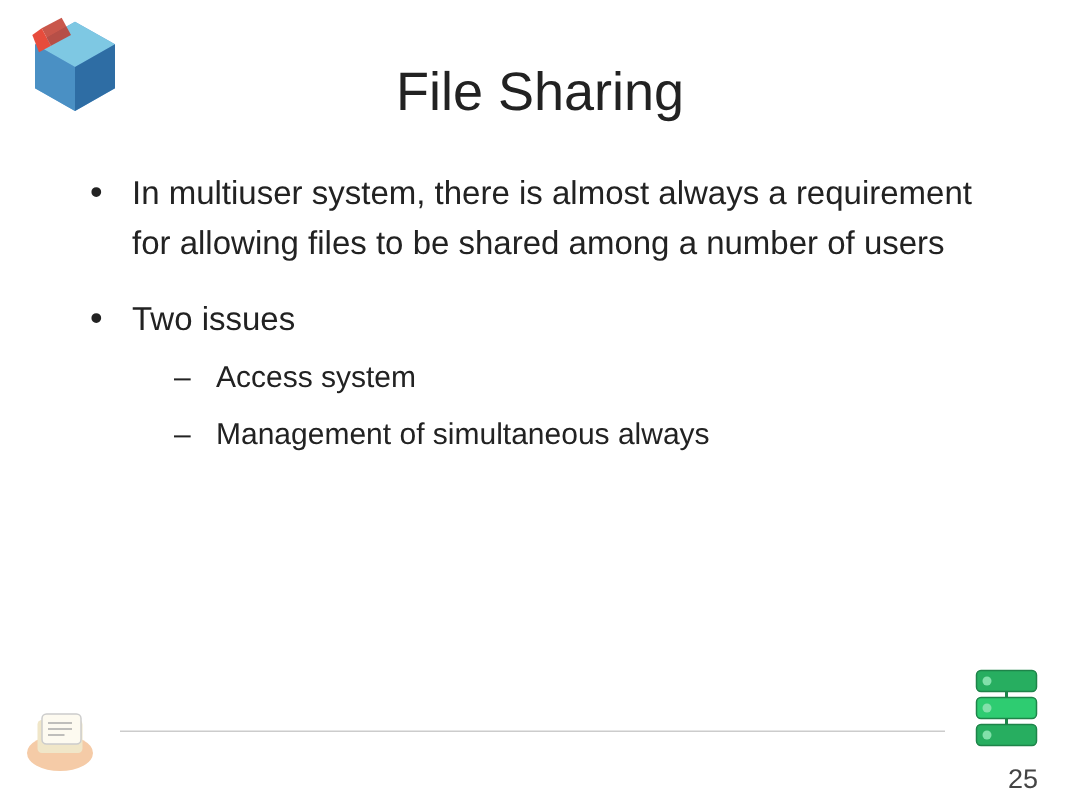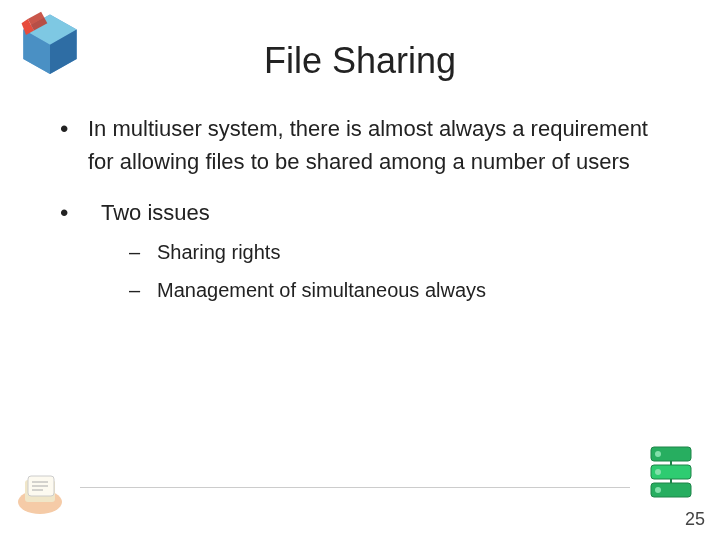--- a/index.html
+++ b/index.html
@@ -104,21 +104,21 @@
       bottom: 52px;
       left: 80px;
       right: 90px;
       height: 1px;
       background: #cccccc;
     }
 
     .page-number {
       position: absolute;
       bottom: 10px;
-      right: 15px;
+      right: 28px;
       font-size: 18px;
       color: #444444;
     }
 
     
     .icon-svg {
       width: 100%;
       height: 100%;
     }
   </style>
@@ -144,26 +144,26 @@
 
   <div class="content">
 
     <div class="bullet-item">
       <span class="bullet-dot">•</span>
       <span class="bullet-text">In multiuser system, there is almost always a requirement for allowing files to be shared among a number of users</span>
     </div>
 
     <div class="bullet-item">
       <span class="bullet-dot">•</span>
-      <div style="flex:1;margin-left:13px;">
+      <div style="flex:1;">
         <span class="bullet-text">Two issues</span>
         <div class="sub-bullets">
           <div class="sub-bullet-item">
             <span class="sub-bullet-dash">–</span>
-            <span>Sharing rights</span>
+            <span>Access system</span>
           </div>
           <div class="sub-bullet-item">
             <span class="sub-bullet-dash">–</span>
             <span>Management of simultaneous always</span>
           </div>
         </div>
       </div>
     </div>
 
   </div>

